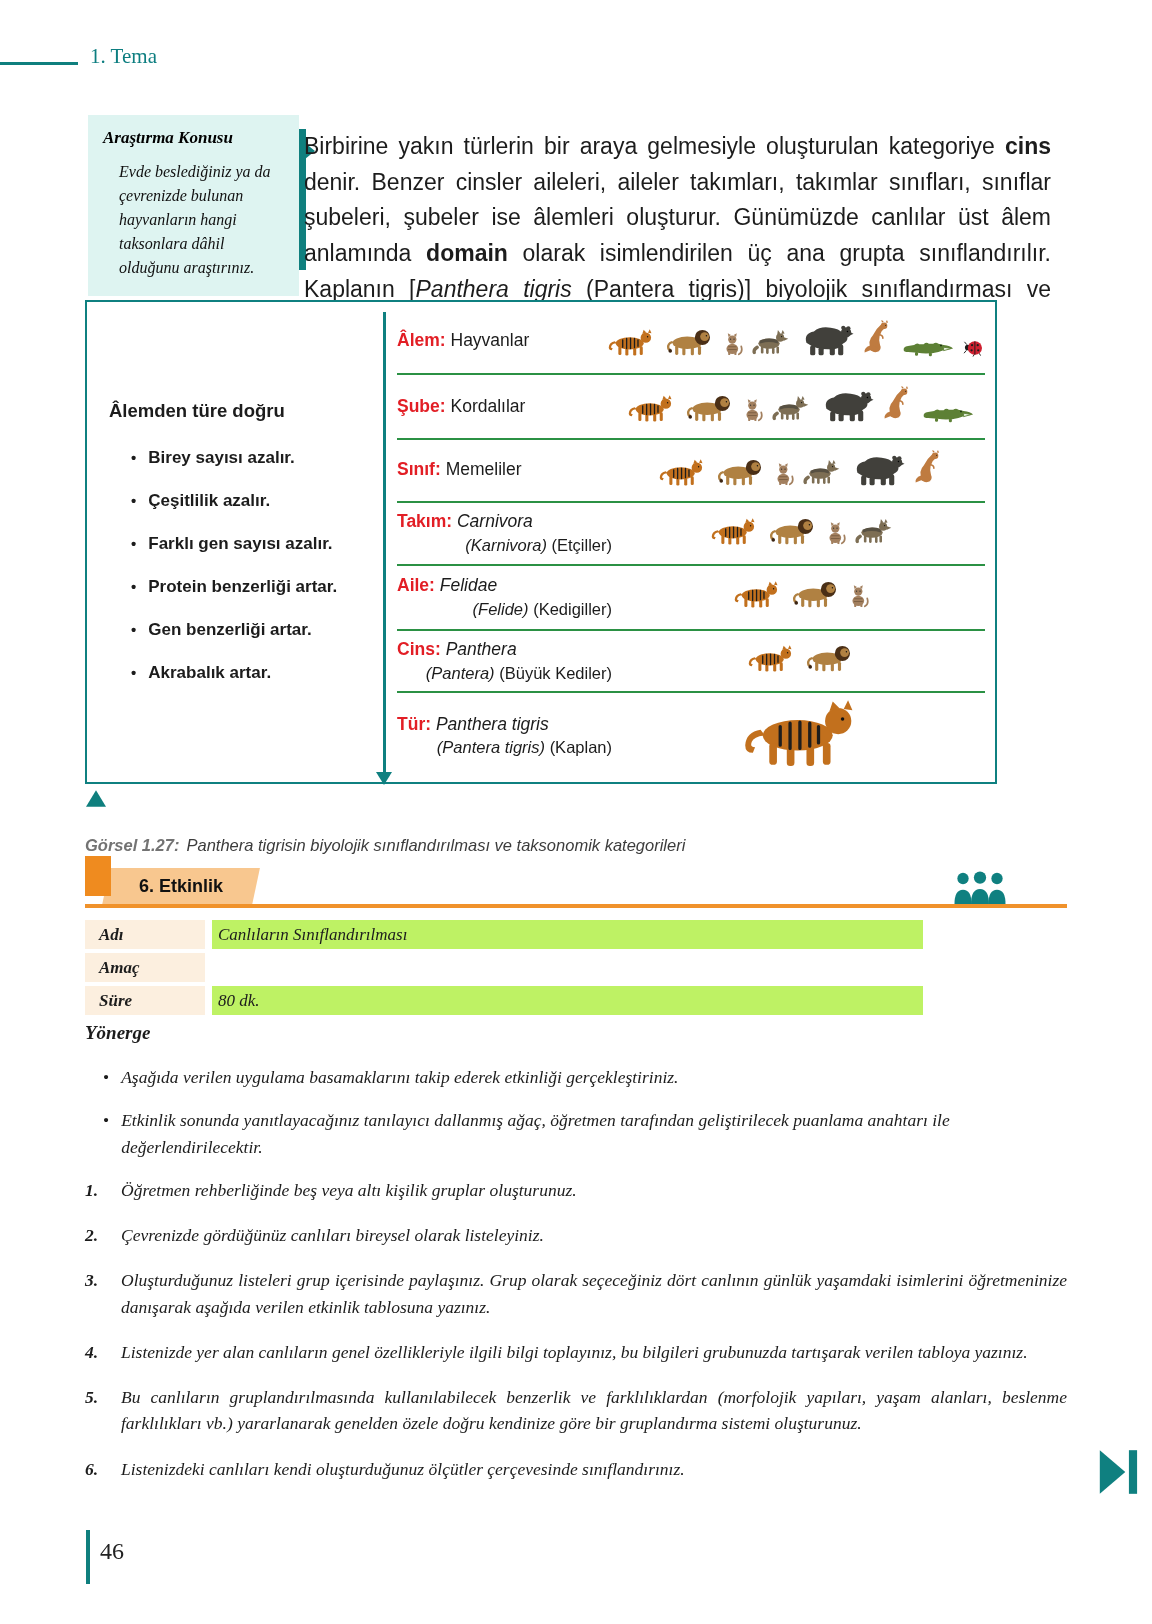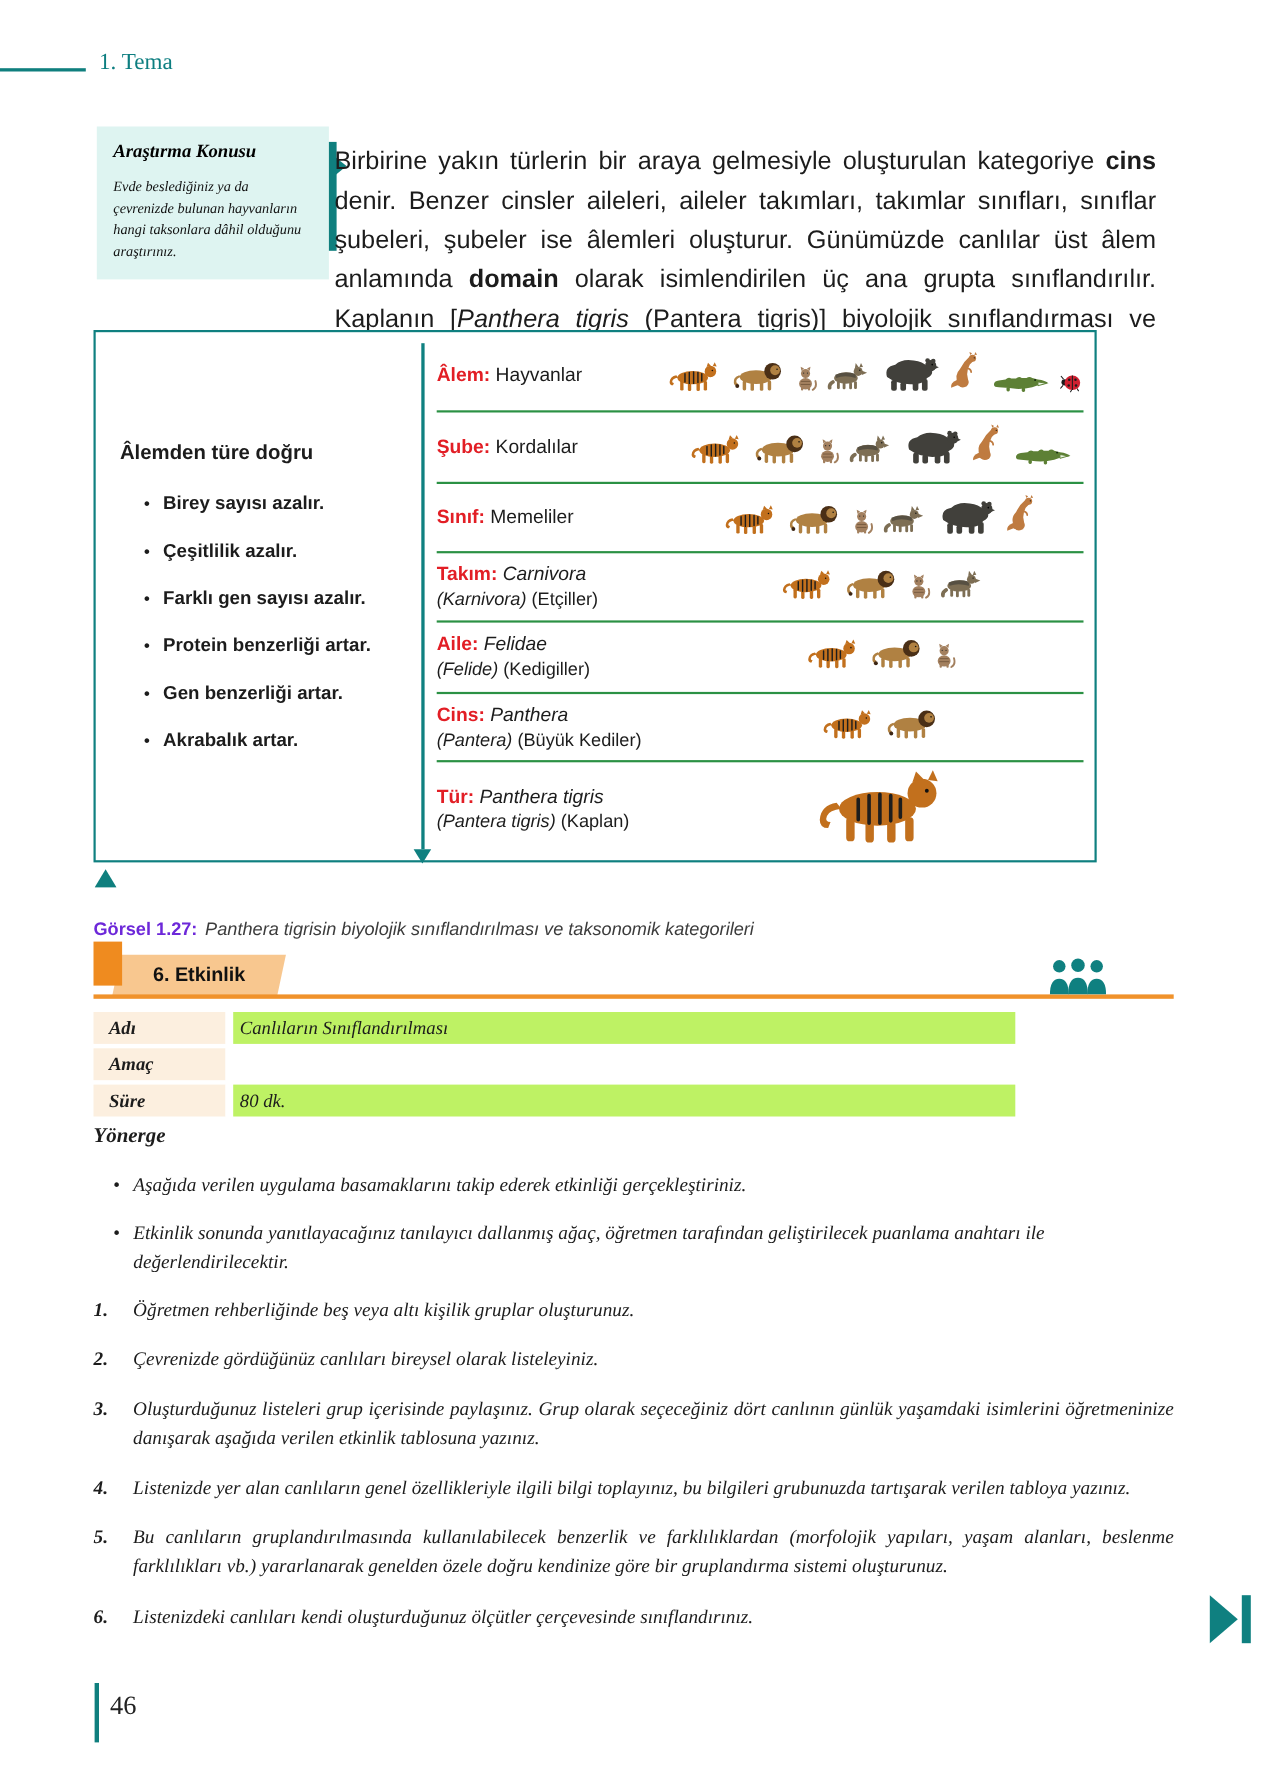--- a/index.html
+++ b/index.html
@@ -8,22 +8,22 @@
 
   
   .tema-line{position:absolute;left:0;top:62px;width:78px;height:3px;background:#0f7f7e;}
   .tema-text{position:absolute;left:90px;top:44px;font-family:"Liberation Serif","DejaVu Serif",serif;
              font-size:21px;color:#0d7e80;}
 
   
   .research{position:absolute;left:88px;top:115px;width:211px;background:#def4f1;padding:13px 15px 16px 15px;box-sizing:border-box;}
   .research .rtitle{font-family:"Liberation Serif","DejaVu Serif",serif;font-weight:700;font-style:italic;
                     font-size:17px;color:#000000;}
-  .research .rbody{font-family:"Liberation Serif","DejaVu Serif",serif;font-style:italic;font-size:13px;
-                   line-height:1.5;margin-top:12px;color:#101010;}
+  .research .rbody{font-family:"Liberation Serif","DejaVu Serif",serif;font-style:italic;font-size:16px;
+                   line-height:1.5;margin-top:12px;color:#101010;margin-left:16px;}
   .rbar{position:absolute;right:-7px;top:14px;bottom:26px;width:7px;background:#0f7f7e;}
   .rarrow{position:absolute;right:-16px;top:28px;width:0;height:0;
           border-top:8px solid transparent;border-bottom:8px solid transparent;border-left:10px solid #0f7f7e;}
 
   
   .intro{position:absolute;left:304px;top:106px;width:747px;font-size:23px;line-height:1.55;text-align:justify;}
   .seg-bold{font-weight:700;}
   .seg-italic{font-style:italic;}
 
   
@@ -36,38 +36,38 @@
   .tax-vline{position:absolute;left:296px;top:10px;width:3px;height:460px;background:#0f8080;}
   .tax-varrow{position:absolute;left:289px;top:470px;width:0;height:0;
               border-left:8.5px solid transparent;border-right:8.5px solid transparent;border-top:13px solid #0f8080;}
   .tax-rows{position:absolute;left:310px;top:6px;right:10px;bottom:4px;display:flex;flex-direction:column;}
   .trow{display:flex;align-items:center;}
   .trow.with-div{border-bottom:2px solid #2b9144;}
   .trow-text{width:215px;font-size:17.5px;line-height:1.35;}
   .rank{color:#e21e25;font-weight:700;}
   .rname{color:#1c1c1c;}
   .it{font-style:italic;}
-  .line2{font-size:16.5px;}
+  .line2{font-size:16.5px;text-align:right;}
   .trow-animals{flex:1;display:flex;align-items:flex-end;justify-content:center;gap:9px;padding:0 2px 7px 6px;}
   .animal{display:inline-block;}
   .animal svg{display:block;width:100%;height:100%;}
   .a-tiger{width:48px;height:30px;}
   .a-lion{width:50px;height:31px;}
   .a-cat{width:20px;height:26px;}
   .a-wolf{width:37px;height:32px;}
   .a-bear{width:56px;height:36px;}
   .a-kangaroo{width:30px;height:40px;}
   .a-crocodile{width:52px;height:17px;}
   .a-ladybug{width:20px;height:18px;}
   .a-tiger-big{width:122px;height:70px;}
 
   
   .caption-tri{position:absolute;left:86px;top:790px;width:20px;height:17px;}
   .caption{position:absolute;left:85px;top:836px;font-size:16.5px;}
-  .caption .clabel{font-weight:700;color:#6d28d9;margin-right:7px;}
+  .caption .clabel{font-weight:700;font-style:italic;color:#737373;margin-right:7px;}
   .caption .ctext{font-style:italic;color:#3c3c3c;}
 
   
   .act-square{position:absolute;left:85px;top:856px;width:26px;height:40px;background:#ef8b1f;z-index:2;}
   .act-shape{position:absolute;left:106px;top:868px;width:150px;height:37px;background:#f8c78f;
              transform:skewX(-12deg);display:flex;align-items:center;justify-content:center;}
   .act-shape span{transform:skewX(12deg);font-size:18px;font-weight:700;color:#111;}
   .act-line{position:absolute;left:85px;top:904px;width:982px;height:4px;background:#f0922b;}
   .act-people{position:absolute;left:952px;top:870px;width:56px;height:34px;}
 

